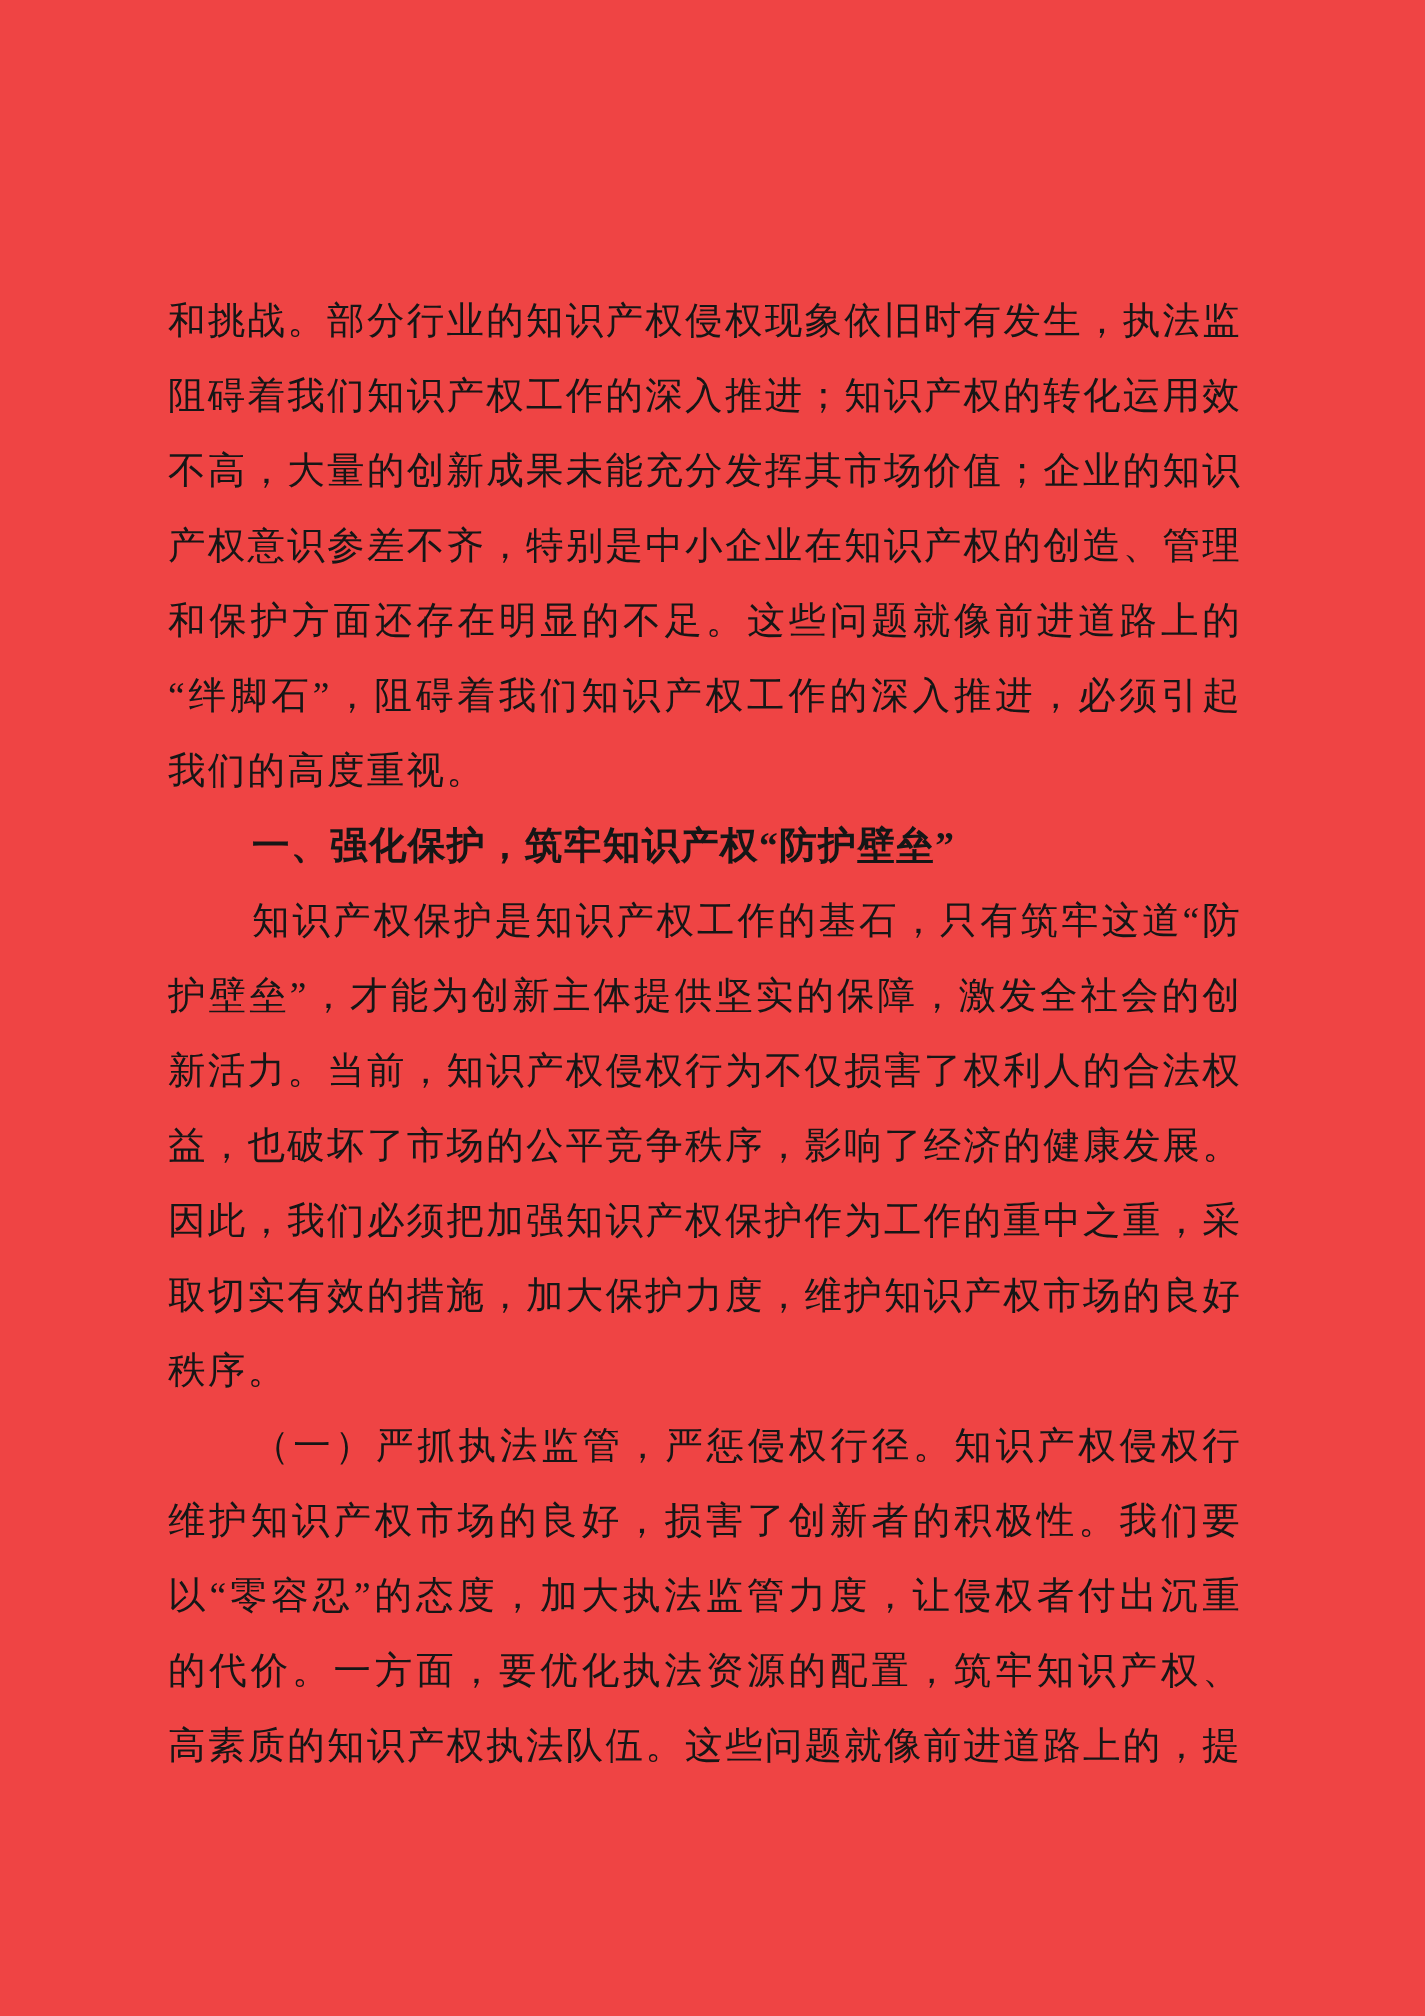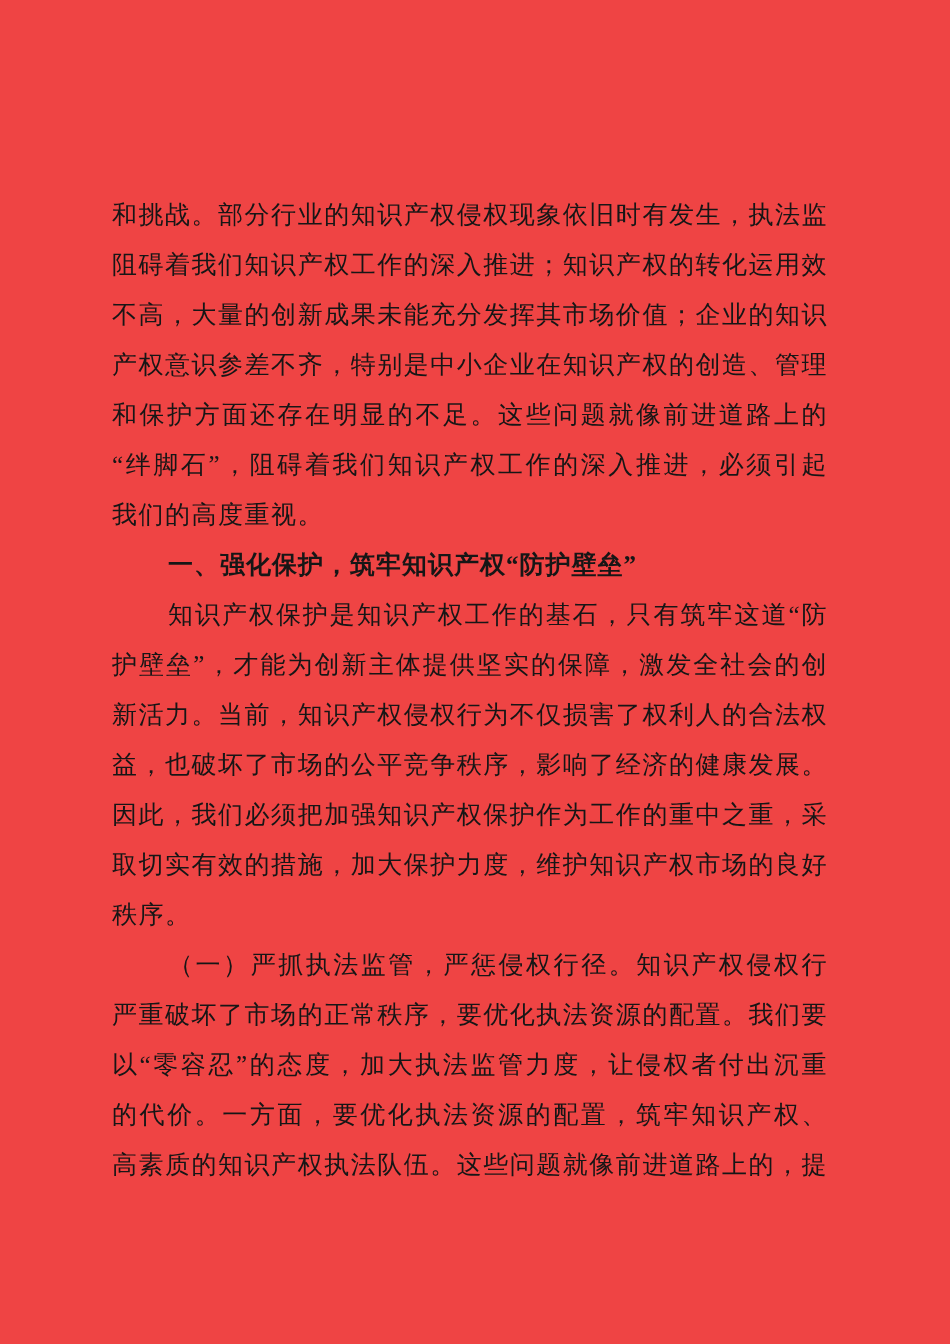--- a/index.html
+++ b/index.html
@@ -59,18 +59,18 @@
       <div class="doc-line left">我们的高度重视。</div>
       <div class="doc-line left indent bold">一、强化保护，筑牢知识产权“防护壁垒”</div>
       <div class="doc-line justify indent">知识产权保护是知识产权工作的基石，只有筑牢这道“防</div>
       <div class="doc-line justify">护壁垒”，才能为创新主体提供坚实的保障，激发全社会的创</div>
       <div class="doc-line justify">新活力。当前，知识产权侵权行为不仅损害了权利人的合法权</div>
       <div class="doc-line justify">益，也破坏了市场的公平竞争秩序，影响了经济的健康发展。</div>
       <div class="doc-line justify">因此，我们必须把加强知识产权保护作为工作的重中之重，采</div>
       <div class="doc-line justify">取切实有效的措施，加大保护力度，维护知识产权市场的良好</div>
       <div class="doc-line left">秩序。</div>
       <div class="doc-line justify indent">（一）严抓执法监管，严惩侵权行径。知识产权侵权行为</div>
-      <div class="doc-line justify">严重破坏了市场的正常秩序，要优化执法资源的配置。我们要</div>
+      <div class="doc-line justify">维护知识产权市场的良好，损害了创新者的积极性。我们要</div>
       <div class="doc-line justify">以“零容忍”的态度，加大执法监管力度，让侵权者付出沉重</div>
       <div class="doc-line justify">的代价。一方面，要优化执法资源的配置，筑牢知识产权、</div>
       <div class="doc-line justify">高素质的知识产权执法队伍。这些问题就像前进道路上的，提</div>
     </div>
 </div>
 
 </body></html>

